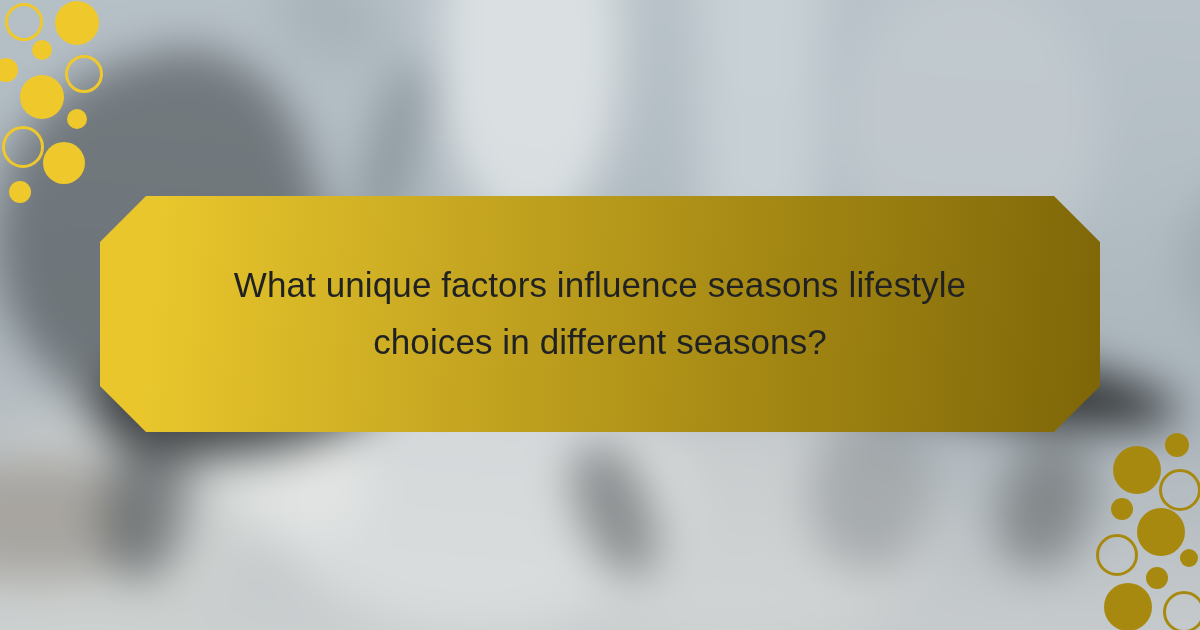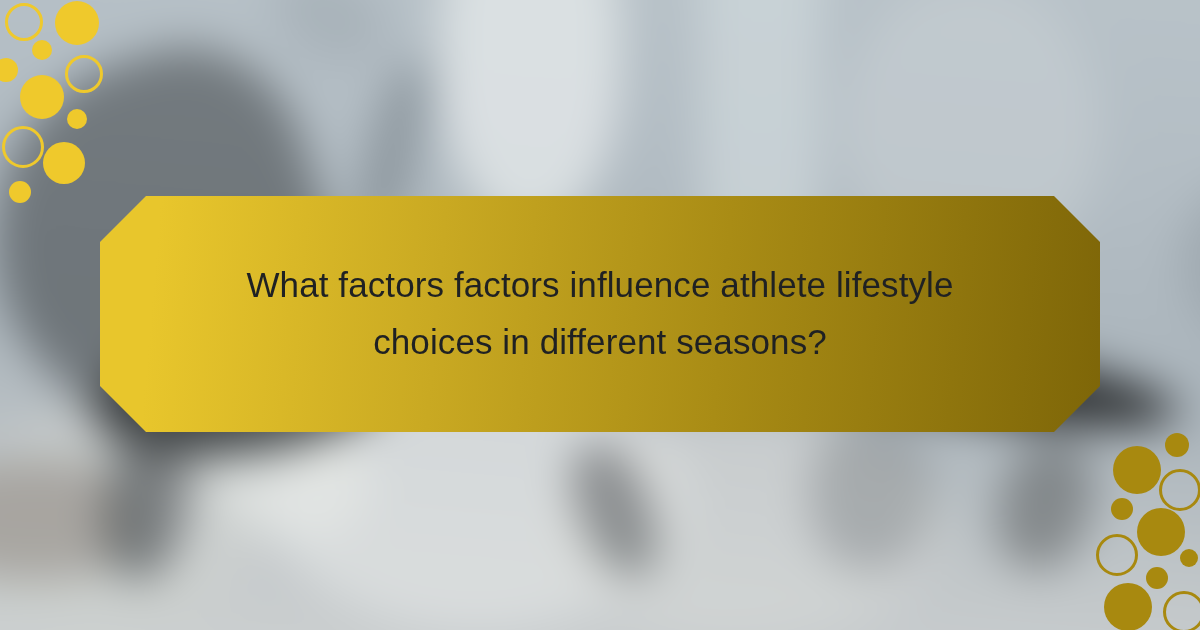--- a/index.html
+++ b/index.html
@@ -190,16 +190,16 @@
       <div class="dot" style="left: 1111px; top: 498px; width: 22px; height: 22px; background: rgb(168, 137, 15);"></div>
       <div class="dot" style="left: 1137px; top: 508px; width: 48px; height: 48px; background: rgb(168, 137, 15);"></div>
       <div class="dot" style="left: 1096px; top: 534px; width: 42px; height: 42px; border: 3px solid rgb(168, 137, 15); background: transparent;"></div>
       <div class="dot" style="left: 1180px; top: 549px; width: 18px; height: 18px; background: rgb(168, 137, 15);"></div>
       <div class="dot" style="left: 1146px; top: 567px; width: 22px; height: 22px; background: rgb(168, 137, 15);"></div>
       <div class="dot" style="left: 1104px; top: 583px; width: 48px; height: 48px; background: rgb(168, 137, 15);"></div>
       <div class="dot" style="left: 1163px; top: 591px; width: 42px; height: 42px; border: 3px solid rgb(168, 137, 15); background: transparent;"></div>
     </div>
 
   <div class="banner" id="banner" style="background: linear-gradient(95deg, rgb(232, 198, 44) 0%, rgb(232, 198, 44) 6%, rgb(201, 169, 34) 34%, rgb(169, 140, 21) 62%, rgb(126, 102, 8) 100%);">
-    <div class="banner-text" id="banner-text" style="color: rgb(31, 33, 35);">What factors factors influence athlete lifestyle choices in different seasons?</div>
+    <div class="banner-text" id="banner-text" style="color: rgb(31, 33, 35);">What unique factors influence seasons lifestyle choices in different seasons?</div>
   </div>
 
 </div>
 
 </body></html>

